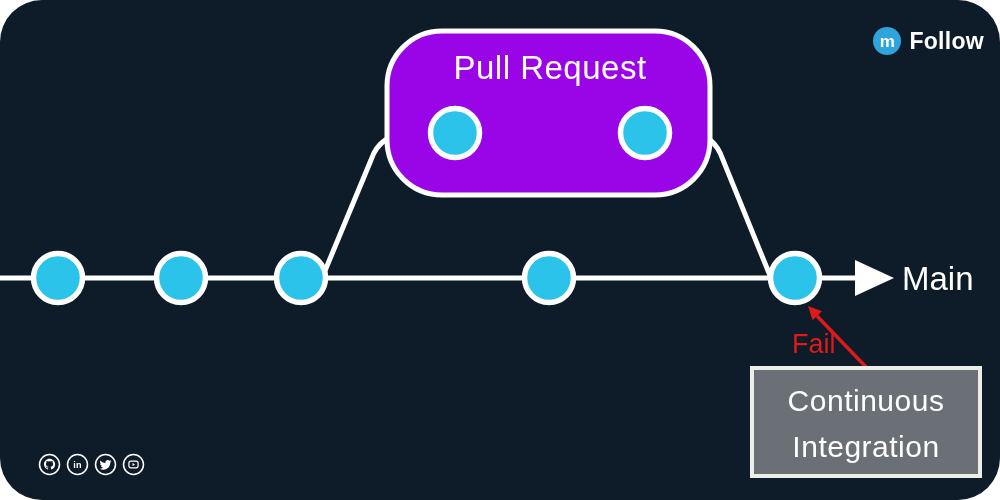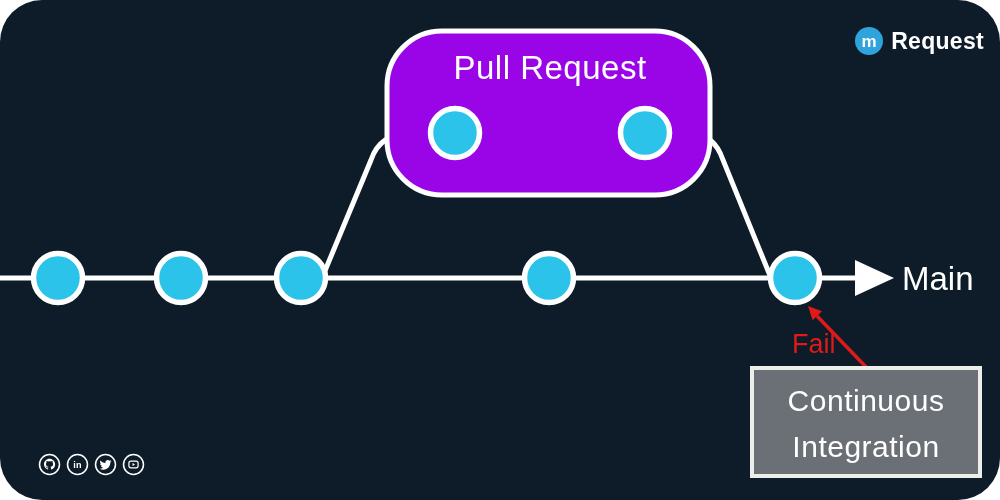--- a/index.html
+++ b/index.html
@@ -106,21 +106,21 @@
     <polygon points="808,306 822,311.3 812.6,320.3" class="red-arrowhead"></polygon>
     <text x="792" y="353" class="fail-label">Fail</text>
 
     <rect x="752" y="368" width="228" height="108" class="ci-box"></rect>
     <text x="866" y="411" class="ci-label">Continuous</text>
     <text x="866" y="457" class="ci-label">Integration</text>
   </svg>
 
   <div class="brand">
     <div class="brand-circle">m</div>
-    <div class="brand-name">Request</div>
+    <div class="brand-name">Follow</div>
   </div>
 
   <div class="footer">
     <span class="social-icons">
       <span class="icon">
         <svg viewBox="0 0 24 24">
           <circle cx="12" cy="12" r="10.4" fill="none" stroke="#fff" stroke-width="1.6"></circle>
           <path fill="#fff" transform="translate(6.2,5.9) scale(0.73)" d="M8 0C3.58 0 0 3.58 0 8c0 3.54 2.29 6.53 5.47 7.59.4.07.55-.17.55-.38 0-.19-.01-.82-.01-1.49-2.01.37-2.53-.49-2.69-.94-.09-.23-.48-.94-.82-1.13-.28-.15-.68-.52-.01-.53.63-.01 1.08.58 1.23.82.72 1.21 1.87.87 2.33.66.07-.52.28-.87.51-1.07-1.78-.2-3.64-.89-3.64-3.95 0-.87.31-1.59.82-2.15-.08-.2-.36-1.02.08-2.12 0 0 .67-.21 2.2.82.64-.18 1.32-.27 2-.27s1.36.09 2 .27c1.53-1.04 2.2-.82 2.2-.82.44 1.1.16 1.92.08 2.12.51.56.82 1.27.82 2.15 0 3.07-1.87 3.75-3.65 3.95.29.25.54.73.54 1.48 0 1.07-.01 1.93-.01 2.2 0 .21.15.46.55.38A8.01 8.01 0 0 0 16 8c0-4.42-3.58-8-8-8z"></path>
         </svg>
       </span>

